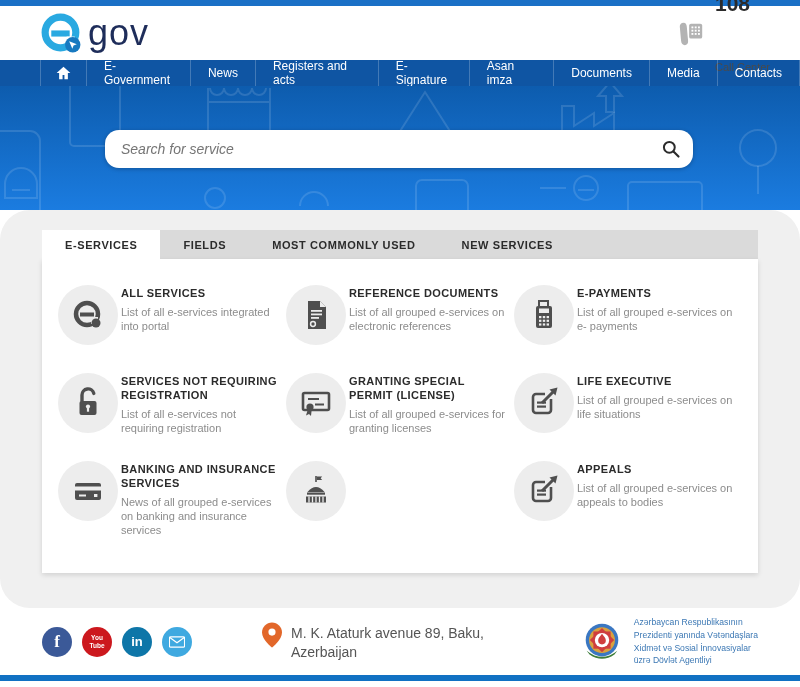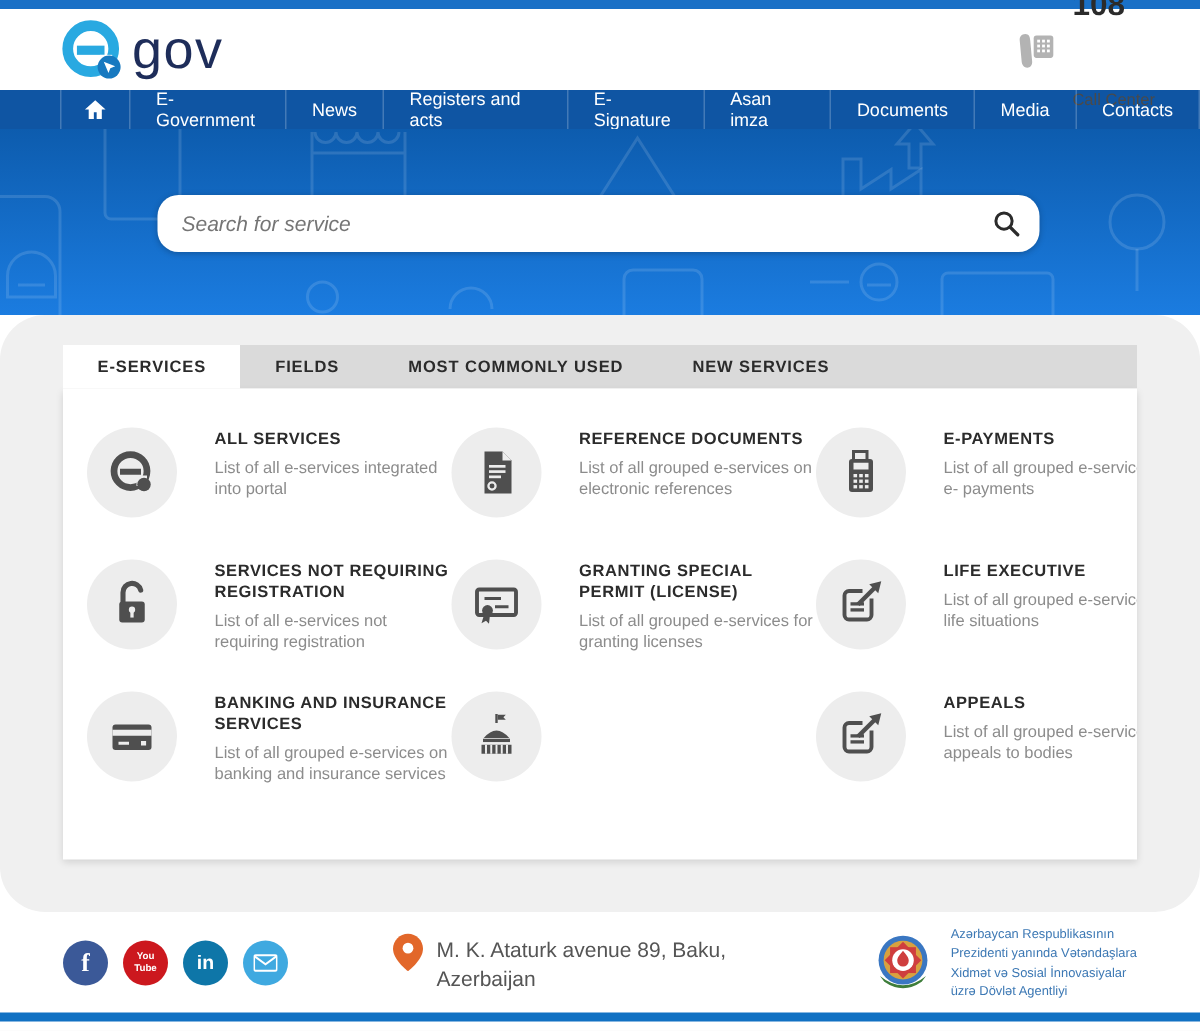--- a/index.html
+++ b/index.html
@@ -40,21 +40,21 @@
   
   .main { height:398px; background:#f0f0f0; padding-top:20px;border-radius:30px; }
   .tabs { margin:0 42px; width:716px; display:flex; background:#dadada; }
   .tab { height:29px; display:flex; align-items:center; padding:0 23px; font-size:11px;
     font-weight:bold; letter-spacing:0.6px; color:#2b2b2b; cursor:pointer; }
   .tab.active { background:#fff; }
   .card { margin:0 42px; width:716px; height:314px; background:#fff; overflow:hidden;
     box-shadow:0 2px 5px rgba(0,0,0,0.13); }
   .grid { display:grid; grid-template-columns:repeat(3,1fr); grid-auto-rows:88px;
     padding:26px 16px 0; }
-  .item { display:flex; gap:25px; cursor:pointer; }
+  .item { display:flex; gap:3px; cursor:pointer; }
   .icon-circle { width:60px; height:60px; border-radius:50%; background:#ededed;
     flex:none; display:flex; align-items:center; justify-content:center; }
   .item-text { width:158px; padding-top:2px; }
   .item-title { font-size:11px; font-weight:bold; color:#2b2b2b; letter-spacing:0.4px;
     line-height:1.25; margin-bottom:4px; }
   .item-desc { font-size:11px; color:#8c8c8c; line-height:1.3; }
 
   
   .footer { height:67px; background:#fff; display:flex; align-items:center; padding:0 42px; }
   .social { display:flex; align-items:center; gap:10px; width:220px; }
@@ -278,21 +278,21 @@
         <div class="icon-circle">
           <svg width="38" height="36" viewBox="0 0 38 36">
             <rect x="6" y="10" width="26" height="17" rx="2" fill="#4f4f4f"></rect>
             <rect x="6" y="13.5" width="26" height="4" fill="#ededed"></rect>
             <rect x="10" y="21.5" width="7" height="2" fill="#ededed"></rect>
             <rect x="25" y="21" width="3.4" height="3" fill="#ededed"></rect>
           </svg>
         </div>
         <div class="item-text">
           <div class="item-title">BANKING AND INSURANCE SERVICES</div>
-          <div class="item-desc">List of all grouped e-services on banking and insurance services</div>
+          <div class="item-desc">News of all grouped e-services on banking and insurance services</div>
         </div>
       </div>
 
       <div class="item">
         <div class="icon-circle">
           <svg width="36" height="36" viewBox="0 0 36 36">
             <rect x="17.2" y="3" width="1.6" height="6" fill="#4f4f4f"></rect>
             <path d="M18.8 3.5 h5.4 l-1.6 1.7 1.6 1.7 h-5.4 z" fill="#4f4f4f"></path>
             <path d="M9.5 19 q8.5 -10 17 0 z" fill="#4f4f4f"></path>
             <rect x="9" y="19.5" width="18" height="2.2" fill="#4f4f4f"></rect>

